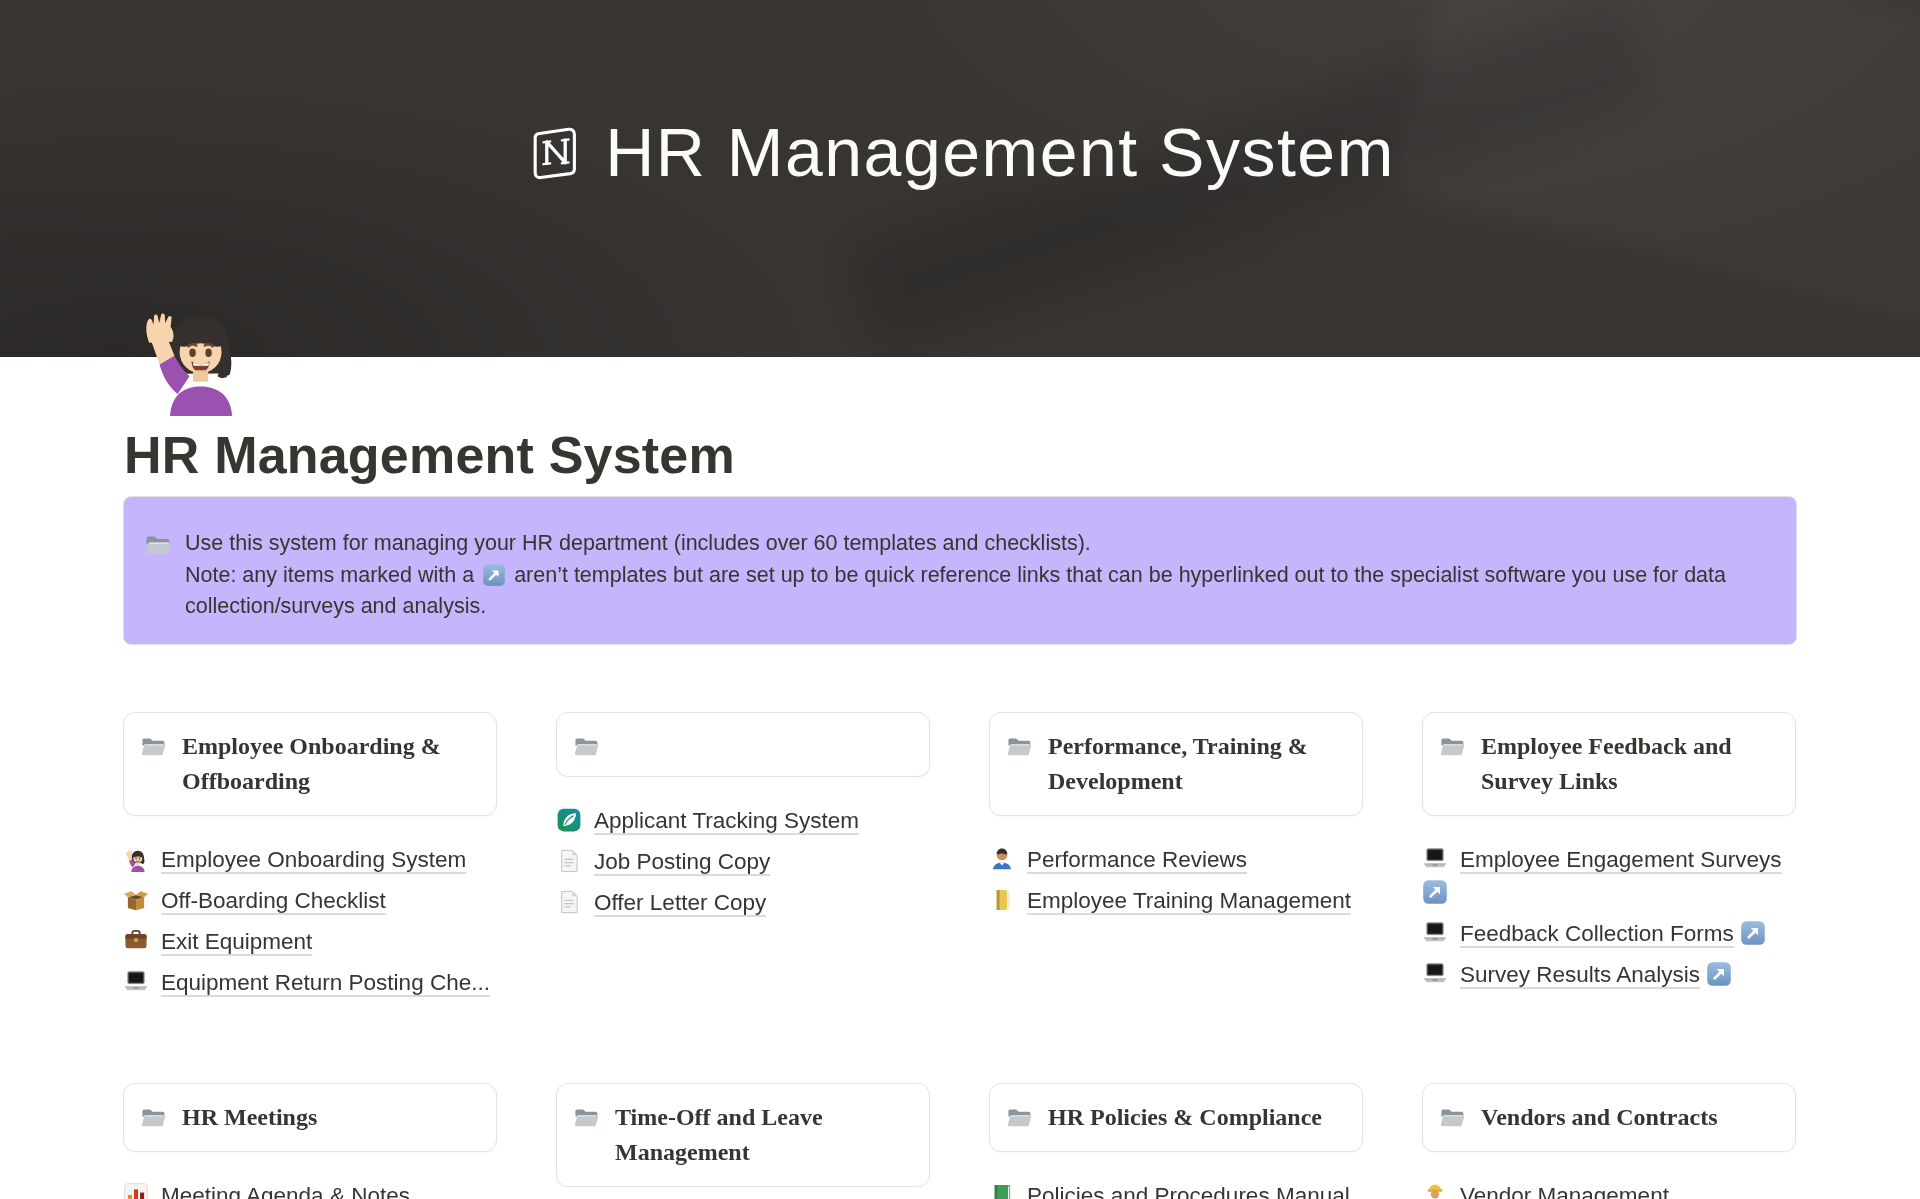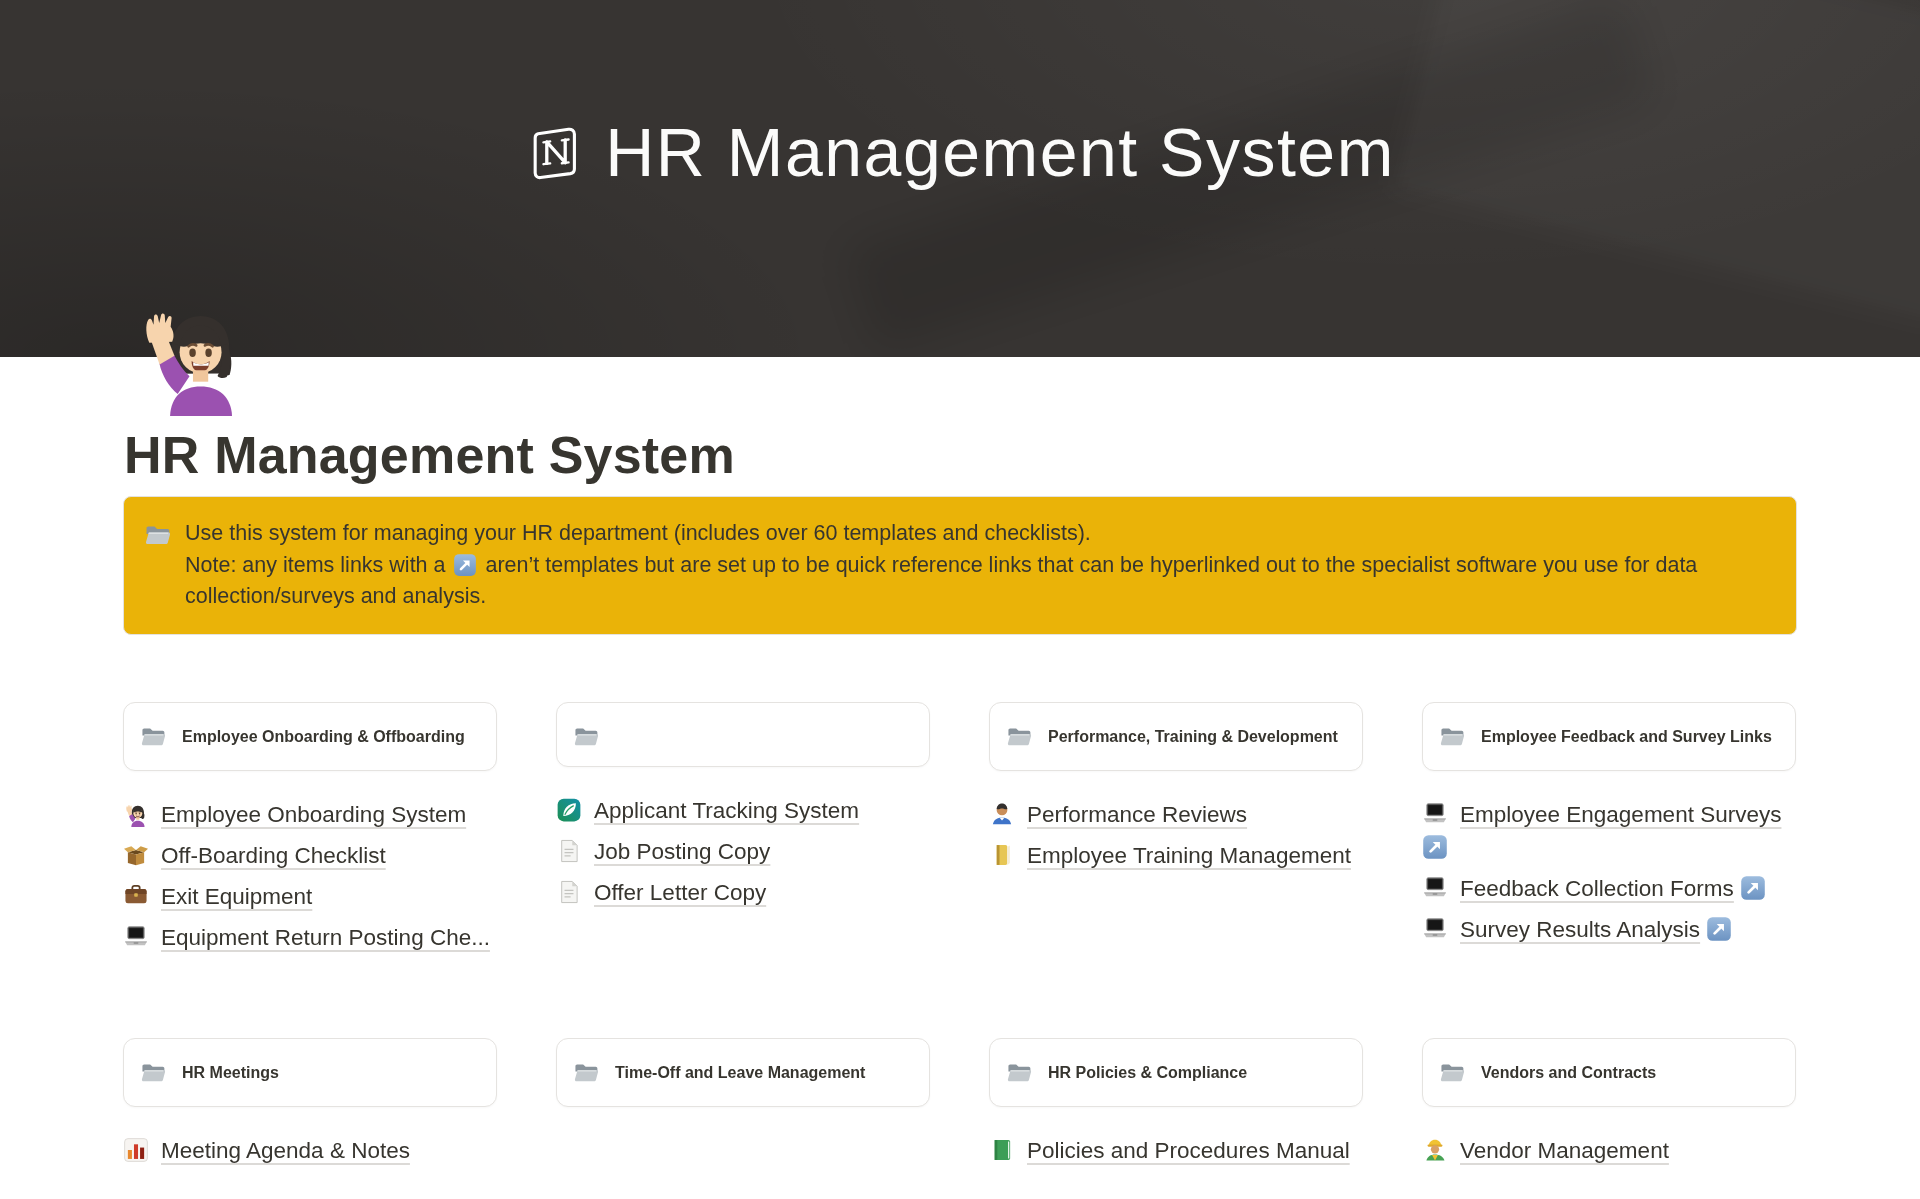--- a/index.html
+++ b/index.html
@@ -20,34 +20,34 @@
   .cover-row{position:absolute;left:0;right:0;top:116px;display:flex;justify-content:center;
     align-items:center;gap:18px;z-index:2;}
   .cover-logo{width:62px;height:62px;flex:none;}
   .cover-title{font-size:68px;font-weight:500;color:#fbfbfa;letter-spacing:1.5px;line-height:72px;white-space:nowrap;}
   
   .page-icon{position:absolute;left:131px;top:294px;width:122px;height:122px;z-index:3;cursor:pointer;}
   
   .content{padding:0 123px;position:relative;}
   .page-title{margin:67px 0 0 1px;font-size:52px;line-height:62px;font-weight:700;letter-spacing:.2px;}
   
-  .callout{margin-top:10px;border:1px solid #e4e2df;border-radius:8px;background:#eab308;
-    padding:21px 28px 21px 20px;display:flex;gap:14px;align-items:flex-start;}
+  .callout{margin-top:10px;border:1px solid #e4e2df;border-radius:8px;background:#c4b5fd;
+    padding:31px 28px 21px 20px;display:flex;gap:14px;align-items:flex-start;}
   .callout-icon{width:27px;height:27px;flex:none;margin-top:4px;}
   .callout-text{font-size:21.5px;line-height:31.5px;}
   .inline-arrow{display:inline-block;width:24px;height:24px;vertical-align:-5px;margin:0 2px;}
   
   .row{display:grid;grid-template-columns:repeat(4,374px);column-gap:59px;align-items:start;}
   .row1{margin-top:67px;}
   .row2{margin-top:76px;}
   .card{border:1px solid #e5e3e0;border-radius:12px;background:#fff;
     box-shadow:0 1px 2px rgba(15,15,15,.03);
     padding:16px 14px 16px 16px;display:flex;gap:16px;align-items:flex-start;cursor:pointer;}
   .card-icon{width:26px;height:26px;flex:none;margin-top:5px;}
-  .card-title{font-size:16px;font-weight:700;line-height:35px;}
+  .card-title{font-size:24px;font-weight:700;line-height:35px;font-family:Liberation Serif, serif;}
   .links{margin-top:27px;}
   .link{margin-bottom:8px;line-height:33px;font-size:22.5px;font-weight:500;cursor:pointer;}
   .link-icon,.link-arrow{display:inline-block;width:26px;height:26px;vertical-align:-5px;}
   .link-icon{margin-right:12px;}
   .link-label{white-space:nowrap;text-decoration:underline;text-decoration-color:#dcdad7;
     text-decoration-thickness:1.5px;text-underline-offset:5px;}
   .icon svg,.link-icon svg,.link-arrow svg,.card-icon svg,.callout-icon svg,
   .cover-logo svg,.page-icon svg{display:block;width:100%;height:100%;}
 </style>
 </head>
@@ -96,21 +96,21 @@
   <div class="callout">
     <span class="callout-icon">
         <svg viewBox="0 0 32 32">
  <path d="M3 7.5c0-1.2.9-2.1 2.1-2.1h7.4l3 3h12.4c1.2 0 2.1.9 2.1 2.1v3.6H3z" fill="#8a949c"></path>
  <path d="M5.2 12.2h23.6c1.4 0 2.4 1.3 2 2.6l-2.6 9.7c-.3 1-1.2 1.7-2.2 1.7H4.4c-1.4 0-2.4-1.3-2-2.6l2.8-9.8c.2-.9 1-1.6 2-1.6z" fill="#c3c9cd"></path>
  <path d="M5.4 13.4h23.2" stroke="#dfe3e5" stroke-width="1.5"></path>
         </svg>
       </span>
     <div class="callout-text">
       <div>Use this system for managing your HR department (includes over 60 templates and checklists).</div>
-      <div><span>Note: any items links with a</span> <span class="inline-arrow"><svg viewBox="0 0 32 32">
+      <div><span>Note: any items marked with a</span> <span class="inline-arrow"><svg viewBox="0 0 32 32">
  <defs>
                 <linearGradient id="abg" x1="0" y1="0" x2="0" y2="1">
   <stop offset="0" stop-color="#9dbcde"></stop>
                   <stop offset="1" stop-color="#6c93c2"></stop>
                 </linearGradient>
               </defs>
  <rect x="1.5" y="1.5" width="29" height="29" rx="6.5" fill="url(#abg)"></rect>
  <path d="M10.6 21.4 17.6 14.4" stroke="#fff" stroke-width="3.4" stroke-linecap="round"></path>
  <path d="M13.2 9.9h8.9v8.9z" fill="#fff"></path>
             </svg></span> <span>aren’t templates but are set up to be quick reference links that can be hyperlinked out to the specialist software you use for data collection/surveys and analysis.</span></div>

